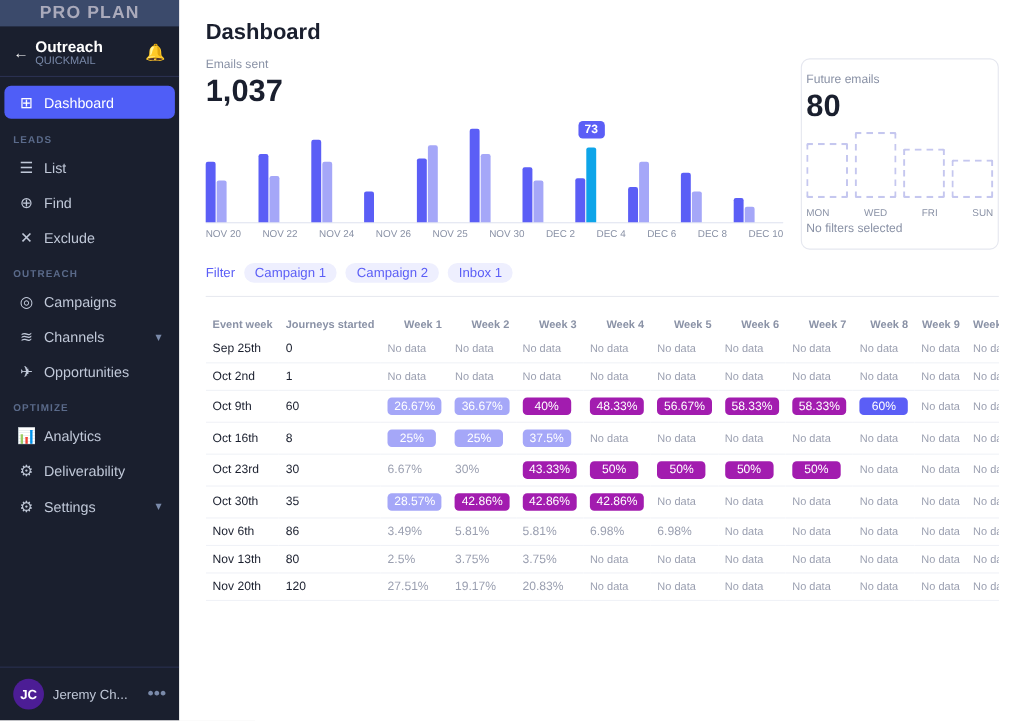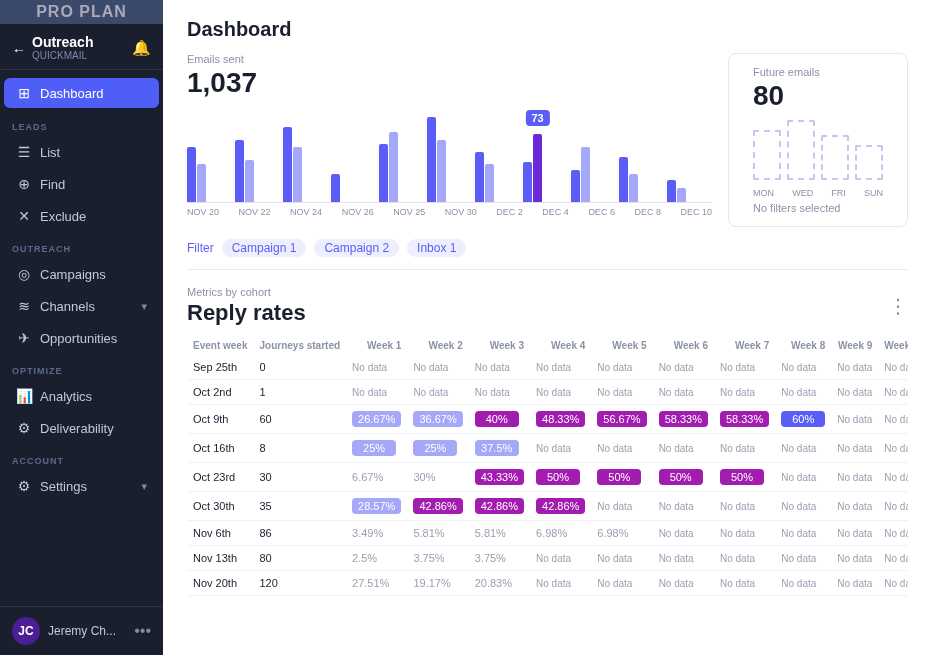--- a/index.html
+++ b/index.html
@@ -22,21 +22,21 @@
     
     .main { flex: 1; background: #fff; overflow-y: auto; padding: 0; }
 
     
     .page-header { padding: 18px 24px 12px; }
     .page-title { font-size: 20px; font-weight: 700; color: #1a1f2e; }
     .stat-label { font-size: 11px; color: #8a92a6; margin-bottom: 2px; }
     .stat-value { font-size: 28px; font-weight: 700; color: #1a1f2e; }
 
     
-    .future-chart { width: 180px; border: 1px solid #e5e7ef; border-radius: 8px; padding: 12px 24px; }
+    .future-chart { width: 180px; border: 1px solid #e5e7ef; border-radius: 8px; padding: 12px 4px; }
     .future-bars { display: flex; gap: 6px; align-items: flex-end; height: 60px; margin: 8px 0; }
     .future-bar { flex: 1; border: 2px dashed #c5c7ef; border-radius: 2px; background: transparent; }
     .future-bar-labels { display: flex; justify-content: space-between; }
     .future-bar-label { font-size: 9px; color: #8a92a6; }
     .no-filters { font-size: 11px; color: #8a92a6; margin-top: 4px; }
 
     
     .filters-row { display: flex; align-items: center; gap: 8px; padding: 4px 24px 12px; }
     .filter-btn { font-size: 12px; color: #5b5ef6; cursor: pointer; border: none; background: none; padding: 0; }
     .filter-tag { font-size: 12px; background: #eeeffe; color: #5b5ef6; padding: 2px 10px; border-radius: 12px; cursor: pointer; }
@@ -125,21 +125,20 @@
   <div class="sidebar-section-label">OPTIMIZE</div>
   <div class="sidebar-item">
     <span class="icon">📊</span>
     <span>Analytics</span>
   </div>
   <div class="sidebar-item">
     <span class="icon">⚙</span>
     <span>Deliverability</span>
   </div>
 
-  <div class="sidebar-section-label">ACCOUNT</div>
   <div class="sidebar-item">
     <span class="icon">⚙</span>
     <span>Settings</span>
     <span class="chevron">▾</span>
   </div>
 
   <div style="flex:1;"></div>
   <div class="sidebar-bottom">
     <div class="avatar">JC</div>
     <span class="user-name">Jeremy Ch...</span>
@@ -186,21 +185,21 @@
             <div style="width:9px;height:85px;background:#5b5ef6;border-radius:2px 2px 0 0;"></div>
             <div style="width:9px;height:62px;background:#a5a7f8;border-radius:2px 2px 0 0;"></div>
           </div>
           <div style="display:flex;gap:1px;align-items:flex-end;flex:1;">
             <div style="width:9px;height:50px;background:#5b5ef6;border-radius:2px 2px 0 0;"></div>
             <div style="width:9px;height:38px;background:#a5a7f8;border-radius:2px 2px 0 0;"></div>
           </div>
 
           <div style="display:flex;gap:1px;align-items:flex-end;flex:1;position:relative;">
             <div style="width:9px;height:40px;background:#5b5ef6;border-radius:2px 2px 0 0;"></div>
-            <div style="width:9px;height:68px;background:#6d28d9;border-radius:2px 2px 0 0;position:relative;">
+            <div style="width:9px;height:68px;background:#0ea5e9;border-radius:2px 2px 0 0;position:relative;">
               <div style="position:absolute;top:-24px;left:50%;transform:translateX(-50%);background:#5b5ef6;color:#fff;font-size:11px;font-weight:700;padding:2px 6px;border-radius:4px;white-space:nowrap;">73</div>
             </div>
           </div>
           <div style="display:flex;gap:1px;align-items:flex-end;flex:1;">
             <div style="width:9px;height:32px;background:#5b5ef6;border-radius:2px 2px 0 0;"></div>
             <div style="width:9px;height:55px;background:#a5a7f8;border-radius:2px 2px 0 0;"></div>
           </div>
           <div style="display:flex;gap:1px;align-items:flex-end;flex:1;">
             <div style="width:9px;height:45px;background:#5b5ef6;border-radius:2px 2px 0 0;"></div>
             <div style="width:9px;height:28px;background:#a5a7f8;border-radius:2px 2px 0 0;"></div>
@@ -251,27 +250,20 @@
   <div class="filters-row">
     <button class="filter-btn">Filter</button>
     <span class="filter-tag">Campaign 1</span>
     <span class="filter-tag">Campaign 2</span>
     <span class="filter-tag">Inbox 1</span>
   </div>
 
   <hr class="divider">
 
   <div class="metrics-section">
-    <div style="display:flex;justify-content:space-between;align-items:flex-start;">
-      <div>
-        <div class="metrics-label">Metrics by cohort</div>
-        <div class="metrics-title">Reply rates</div>
-      </div>
-      <span style="font-size:20px;color:#8a92a6;cursor:pointer;margin-top:8px;">⋮</span>
-    </div>
 
 
     <div style="overflow-x:auto;">
       <table class="data-table">
         <thead>
           <tr>
             <th>Event week</th>
             <th>Journeys started</th>
             <th>Week 1</th>
             <th>Week 2</th>

